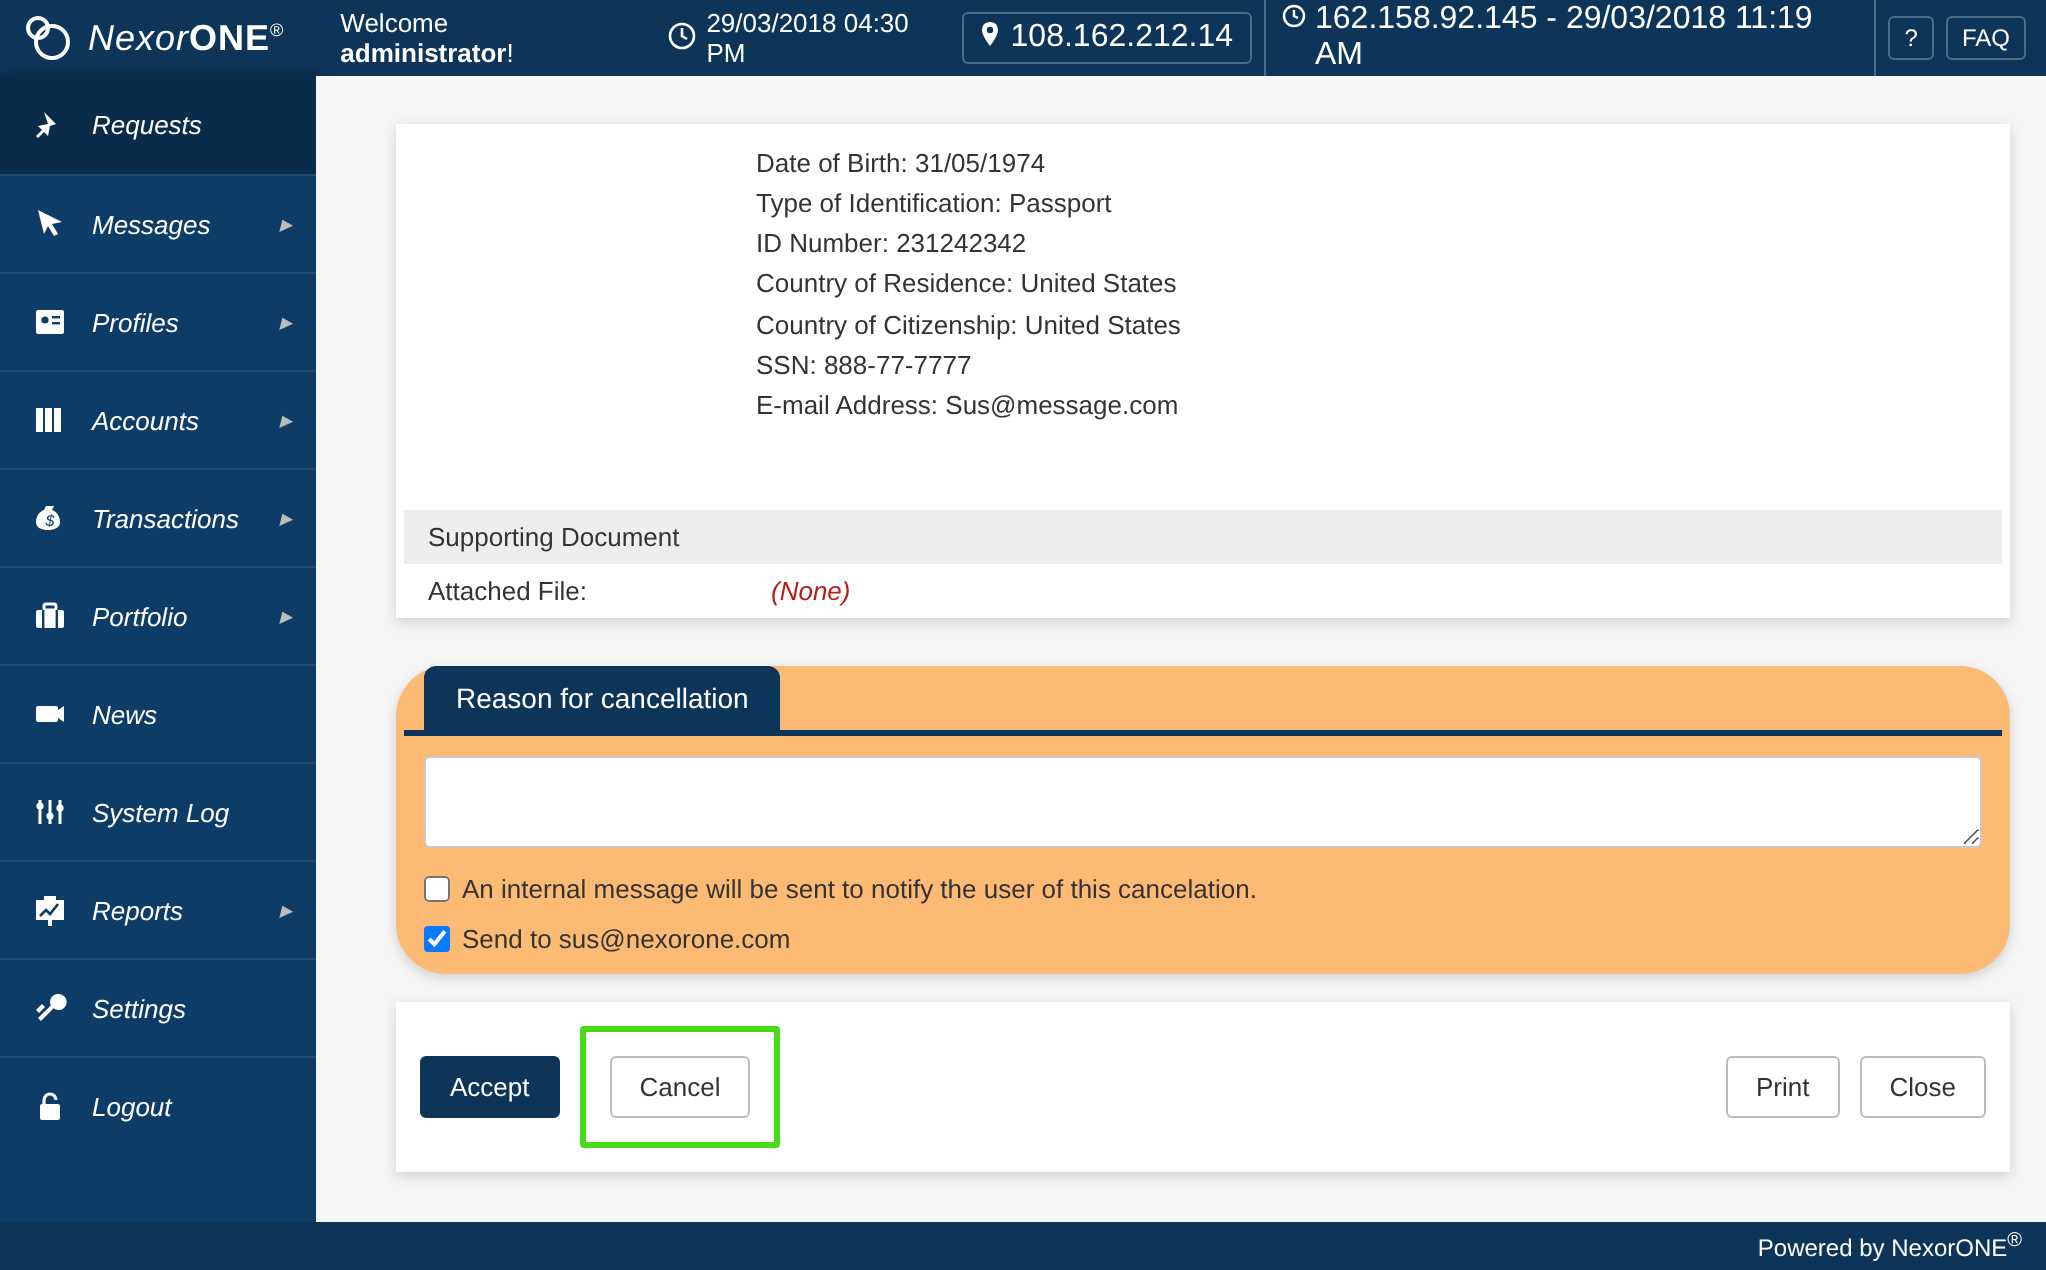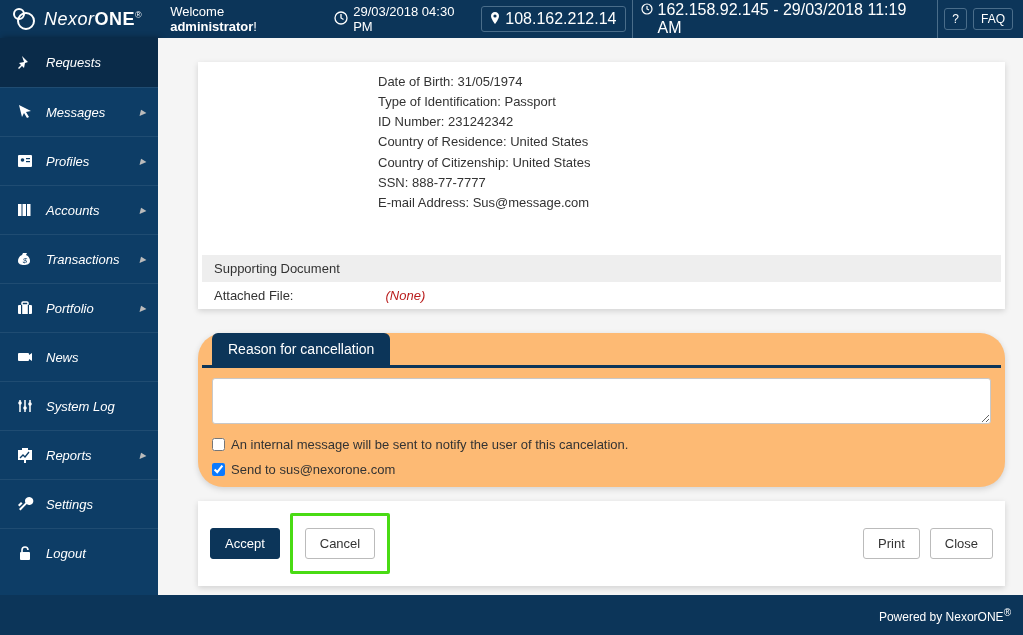--- a/index.html
+++ b/index.html
@@ -45,21 +45,21 @@
     .check-row { display: flex; align-items: center; gap: 6px; margin-top: 10px; font-size: 13px; color: #333; }
     .check-row input { width: 13px; height: 13px; accent-color: #0a7aff; }
 
     .actions-panel { margin: 14px 18px 24px 40px; background: #fff; box-shadow: 0 2px 6px rgba(0,0,0,0.15); padding: 12px; display: flex; align-items: center; gap: 10px; }
     .btn { border: 1px solid #bbb; background: #fff; padding: 7px 14px; border-radius: 3px; font-size: 13px; cursor: pointer; color: #333; }
     .btn.primary { background: #0c3559; color: #fff; border-color: #0c3559; }
     .highlight-box { border: 3px solid #49db14; padding: 12px; border-radius: 2px; display: inline-flex; }
     .actions-panel .spacer { flex: 1; }
 
     
-    .footer { position: absolute; bottom: 0; left: 0; right: 0; height: 40px; background: #0c3559; color: #fff; display: flex; align-items: center; justify-content: flex-end; padding: 0 12px; font-size: 12px; }
+    .footer { position: absolute; bottom: 0; left: 0; right: 0; height: 24px; background: #0c3559; color: #fff; display: flex; align-items: center; justify-content: flex-end; padding: 0 12px; font-size: 12px; }
   </style>
 </head>
 <body>
 
 <div class="topbar">
   <div class="logo">
     <span class="logo-swirl">
       <svg width="28" height="28" viewBox="0 0 28 28">
           <circle cx="16" cy="16" r="8" fill="none" stroke="#fff" stroke-width="2"></circle>
           <circle cx="9" cy="9" r="5" fill="none" stroke="#fff" stroke-width="2"></circle>

